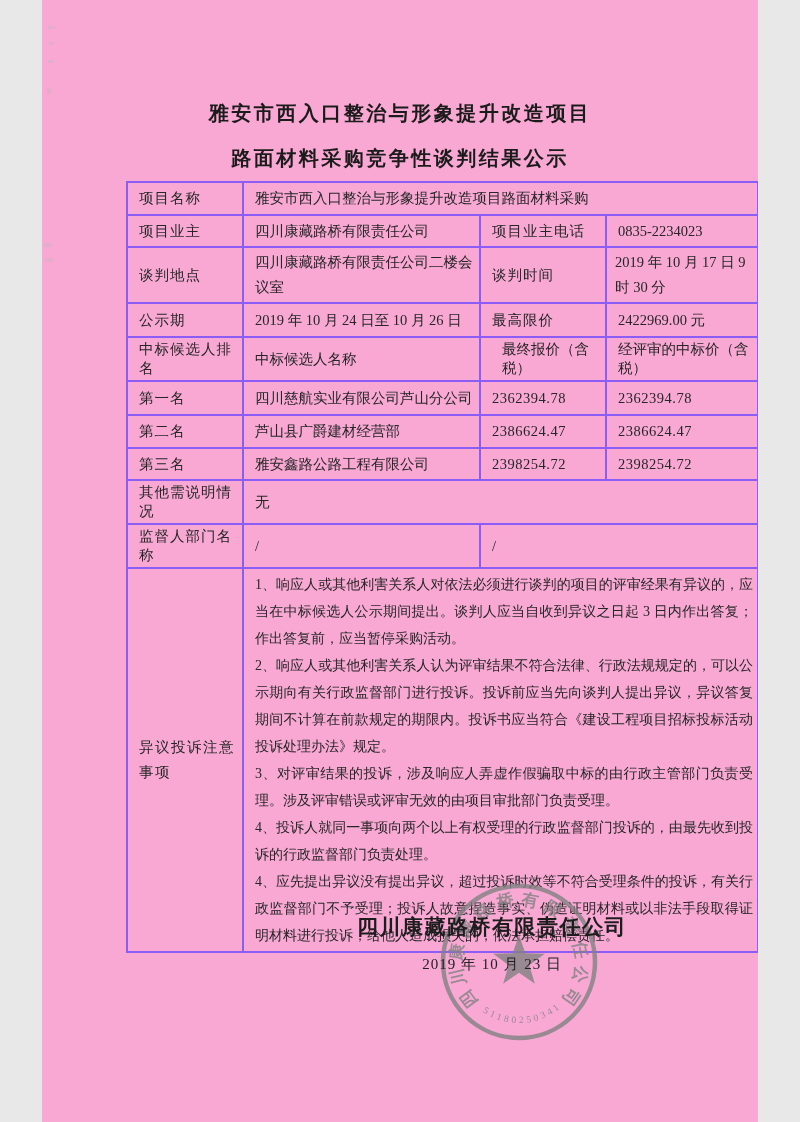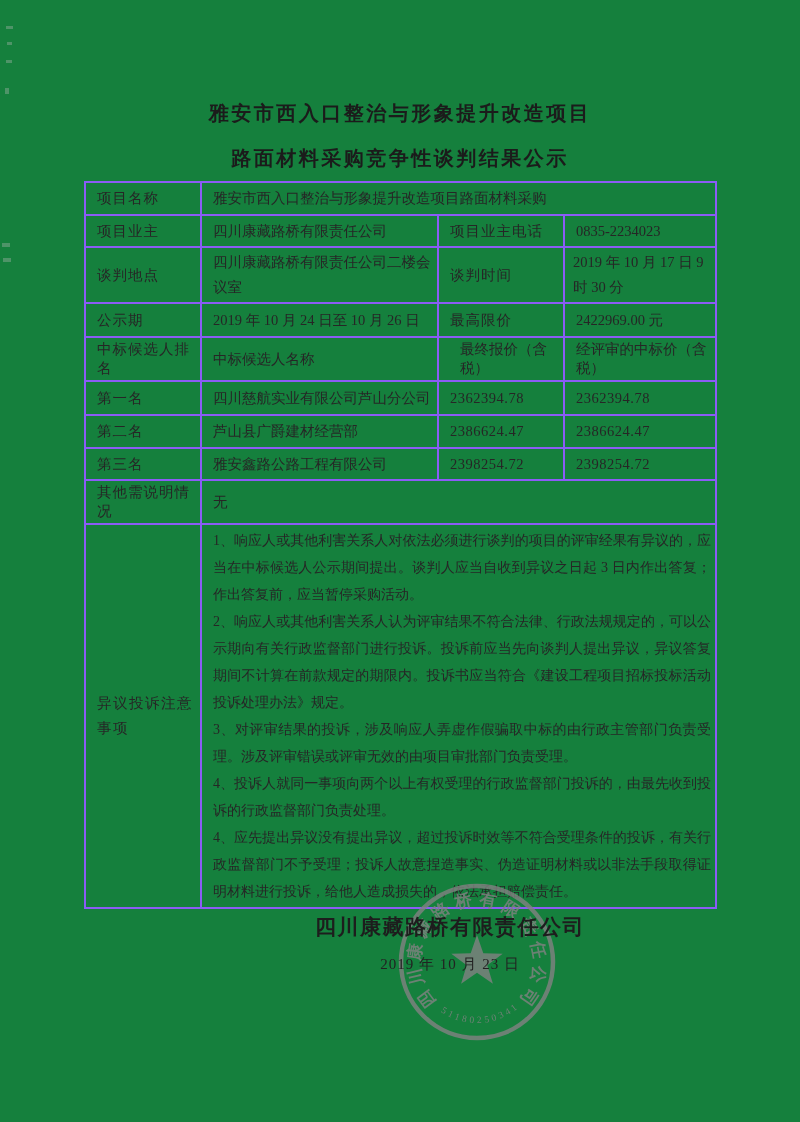--- a/index.html
+++ b/index.html
@@ -1,18 +1,18 @@
 <!DOCTYPE html>
 <html><head>
 <meta charset="utf-8">
 <style>
   html,body { margin:0; padding:0; background:#e8e8e8; }
   .page {
-    position:relative; width:800px; height:1122px; margin:0 auto;
-    background:#15803d; overflow:hidden;
+    position:relative; width:716px; height:1122px; margin:0 auto;
+    background:#f9a8d4; overflow:hidden;
     font-family:"Liberation Serif","DejaVu Serif",serif; color:#242424;
   }
   
   .artifact { position:absolute; background:#b9b9b9; opacity:.35; }
   .a1 { left:6px;  top:26px;  width:7px; height:3px; }
   .a2 { left:7px;  top:42px;  width:5px; height:3px; }
   .a3 { left:6px;  top:60px;  width:6px; height:3px; }
   .a4 { left:5px;  top:88px;  width:4px; height:6px; }
   .a5 { left:2px;  top:243px; width:8px; height:4px; }
   .a6 { left:3px;  top:258px; width:8px; height:4px; }
@@ -124,20 +124,25 @@
     <tr class="r8">
       <td class="lbl">第三名</td>
       <td>雅安鑫路公路工程有限公司</td>
       <td class="price">2398254.72</td>
       <td class="price">2398254.72</td>
     </tr>
     <tr class="r9">
       <td class="lbl">其他需说明情况</td>
       <td colspan="3">无</td>
     </tr>
+    <tr class="r10">
+      <td class="lbl">监督人部门名称</td>
+      <td>/</td>
+      <td colspan="2">/</td>
+    </tr>
     <tr>
       <td class="obj-label">异议投诉注意事项</td>
       <td colspan="3" class="obj-content">
         <p class="obj">1、响应人或其他利害关系人对依法必须进行谈判的项目的评审经果有异议的，应当在中标候选人公示期间提出。谈判人应当自收到异议之日起 3 日内作出答复；作出答复前，应当暂停采购活动。</p>
         <p class="obj">2、响应人或其他利害关系人认为评审结果不符合法律、行政法规规定的，可以公示期向有关行政监督部门进行投诉。投诉前应当先向谈判人提出异议，异议答复期间不计算在前款规定的期限内。投诉书应当符合《建设工程项目招标投标活动投诉处理办法》规定。</p>
         <p class="obj">3、对评审结果的投诉，涉及响应人弄虚作假骗取中标的由行政主管部门负责受理。涉及评审错误或评审无效的由项目审批部门负责受理。</p>
         <p class="obj">4、投诉人就同一事项向两个以上有权受理的行政监督部门投诉的，由最先收到投诉的行政监督部门负责处理。</p>
         <p class="obj">4、应先提出异议没有提出异议，超过投诉时效等不符合受理条件的投诉，有关行政监督部门不予受理；投诉人故意捏造事实、伪造证明材料或以非法手段取得证明材料进行投诉，给他人造成损失的，依法承担赔偿责任。</p>
       </td>
     </tr>

